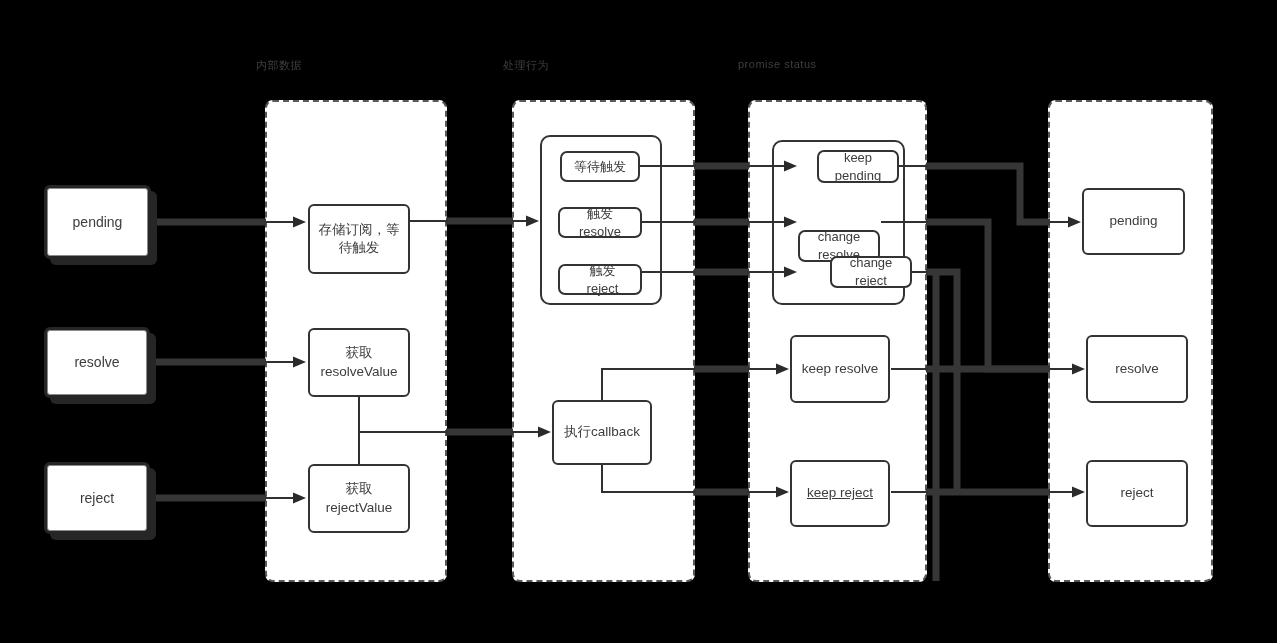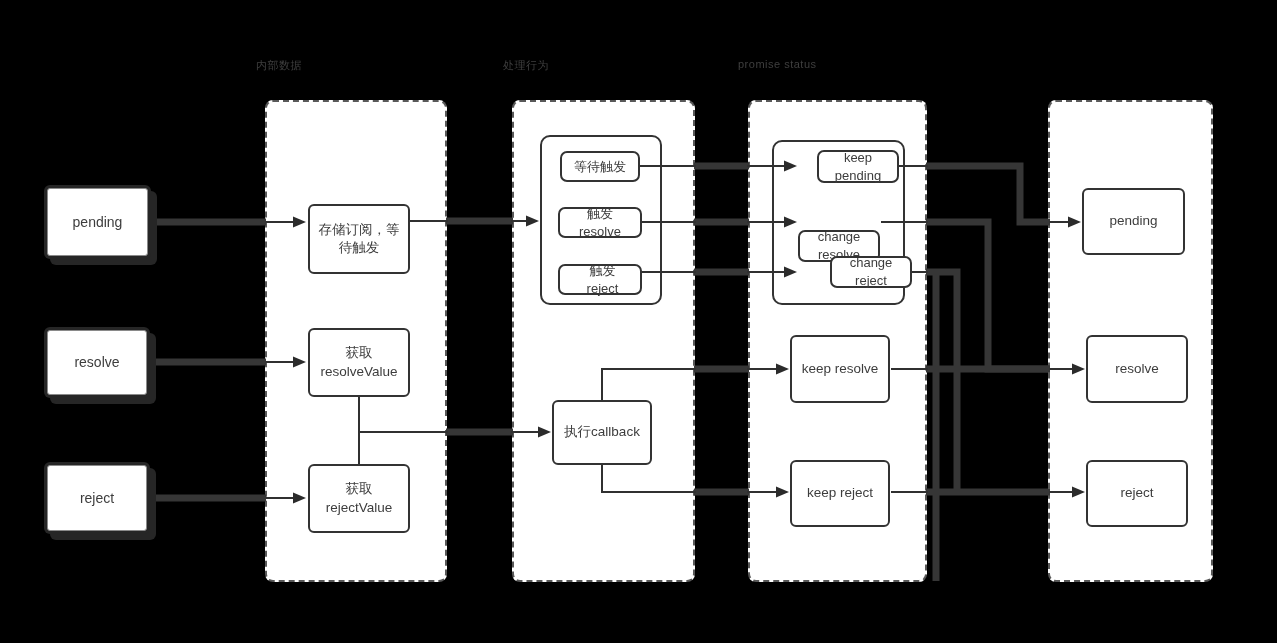--- a/index.html
+++ b/index.html
@@ -108,19 +108,19 @@
 
   <div class="node small" style="left:560px;top:151px;width:80px;height:31px;">等待触发</div>
   <div class="node small" style="left:558px;top:207px;width:84px;height:31px;">触发 resolve</div>
   <div class="node small" style="left:558px;top:264px;width:84px;height:31px;padding-left:13px;">触发 reject</div>
   <div class="node" style="left:552px;top:400px;width:100px;height:65px;">执行callback</div>
 
   <div class="node small" style="left:798px;top:150px;width:82px;height:33px;margin-left:19px;">keep pending</div>
   <div class="node small" style="left:798px;top:206px;width:82px;height:32px;margin-top:24px;">change resolve</div>
   <div class="node small" style="left:798px;top:256px;width:82px;height:32px;margin-left:32px;">change reject</div>
   <div class="node" style="left:790px;top:335px;width:100px;height:68px;">keep resolve</div>
-  <div class="node" style="left:790px;top:460px;width:100px;height:67px;">keep reject</div>
+  <div class="node" style="left:790px;top:460px;width:100px;height:67px;text-decoration:underline;">keep reject</div>
 
   <div class="node" style="left:1082px;top:188px;width:103px;height:67px;">pending</div>
   <div class="node" style="left:1086px;top:335px;width:102px;height:68px;">resolve</div>
   <div class="node" style="left:1086px;top:460px;width:102px;height:67px;">reject</div>
 
 </div>
 
 </body></html>

